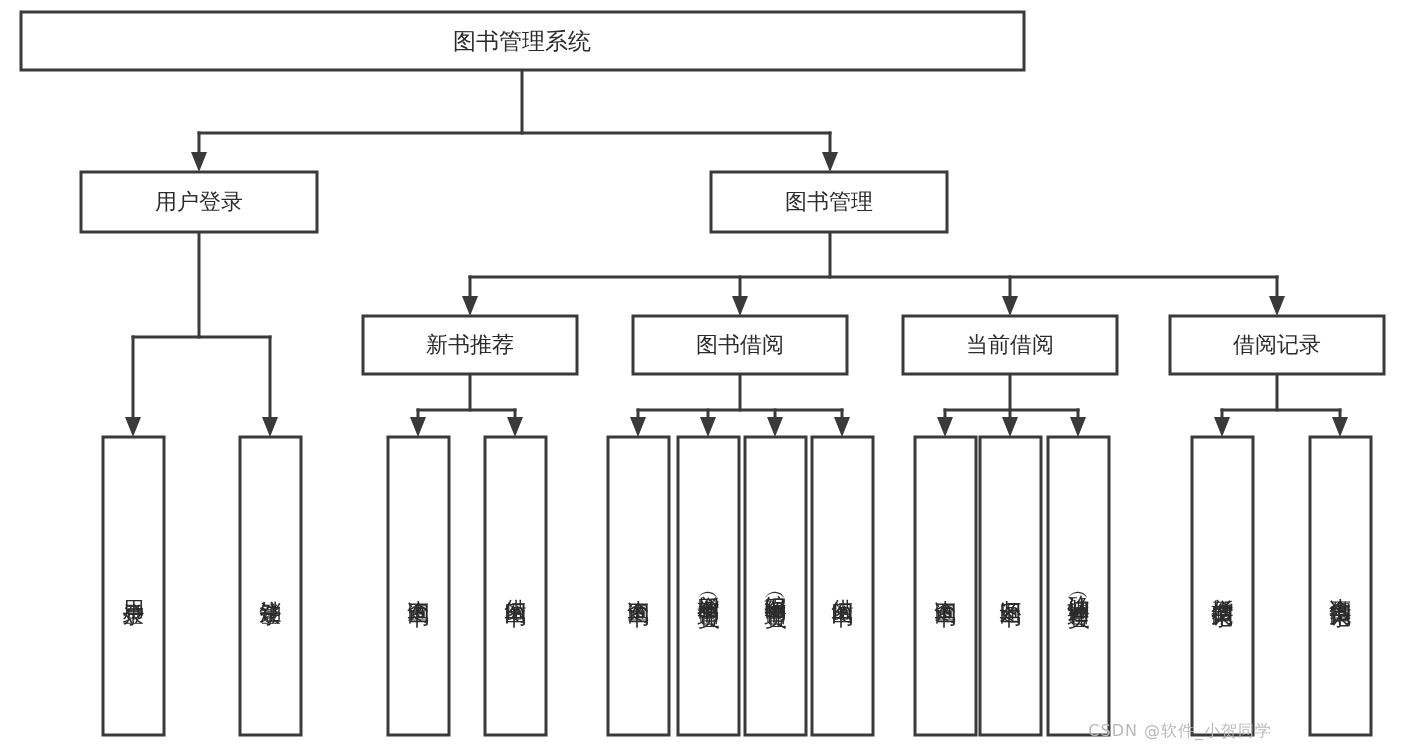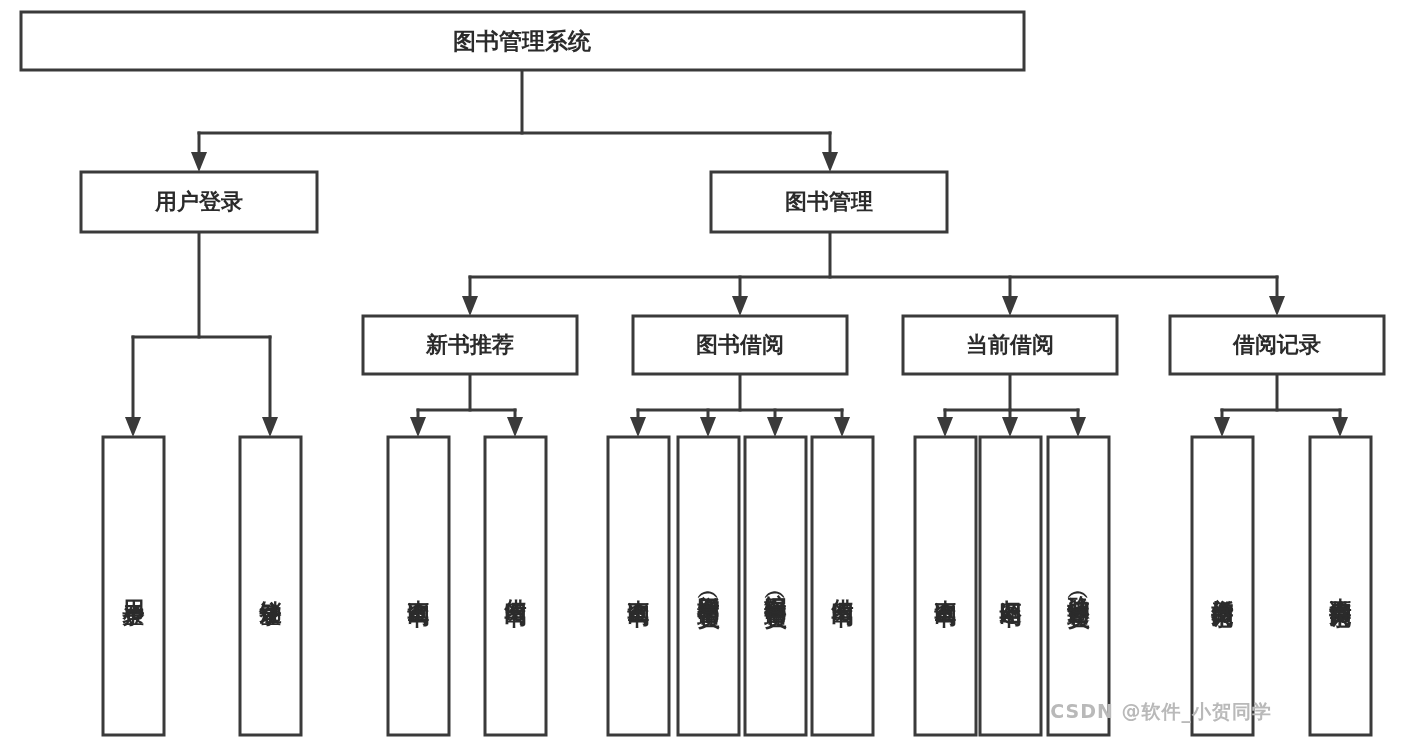--- a/index.html
+++ b/index.html
@@ -1,21 +1,21 @@
 <!DOCTYPE html>
 <html lang="zh"><head>
 <meta charset="utf-8">
 <title>图书管理系统 结构图</title>
 <style>
   html,body{margin:0;padding:0;background:#ffffff;}
   body{
     width:1405px;height:747px;overflow:hidden;
     font-family:"DejaVu Sans","Liberation Sans",sans-serif;
   }
-  #diagram-root{position:relative;width:1280px;height:747px;background:#fff;font-weight:bold;}
+  #diagram-root{position:relative;width:1280px;height:747px;background:#fff;}
   svg#flow{position:absolute;left:0;top:0;width:1405px;height:747px;display:block;}
 
   .node-box{
     fill:#ffffff;
     stroke:#3a3a3a;
     stroke-width:3;
   }
   .connector{
     stroke:#3a3a3a;
     stroke-width:3;
@@ -47,23 +47,23 @@
     line-height:1;
     display:flex;
     align-items:center;
     justify-content:center;
     white-space:nowrap;
     pointer-events:none;
   }
   .watermark{
     position:absolute;
     right:8px;
-    bottom:22px;
-    font-family:"DejaVu Sans","Liberation Sans",sans-serif;
-    font-size:19px;
+    bottom:5px;
+    font-family:"DejaVu Sans","Liberation Sans",sans-serif;
+    font-size:16px;
     color:#b9b9b9;
     letter-spacing:1px;
     white-space:nowrap;
     pointer-events:none;
   }
 </style>
 </head>
 <body>
 
 <div id="diagram-root">

